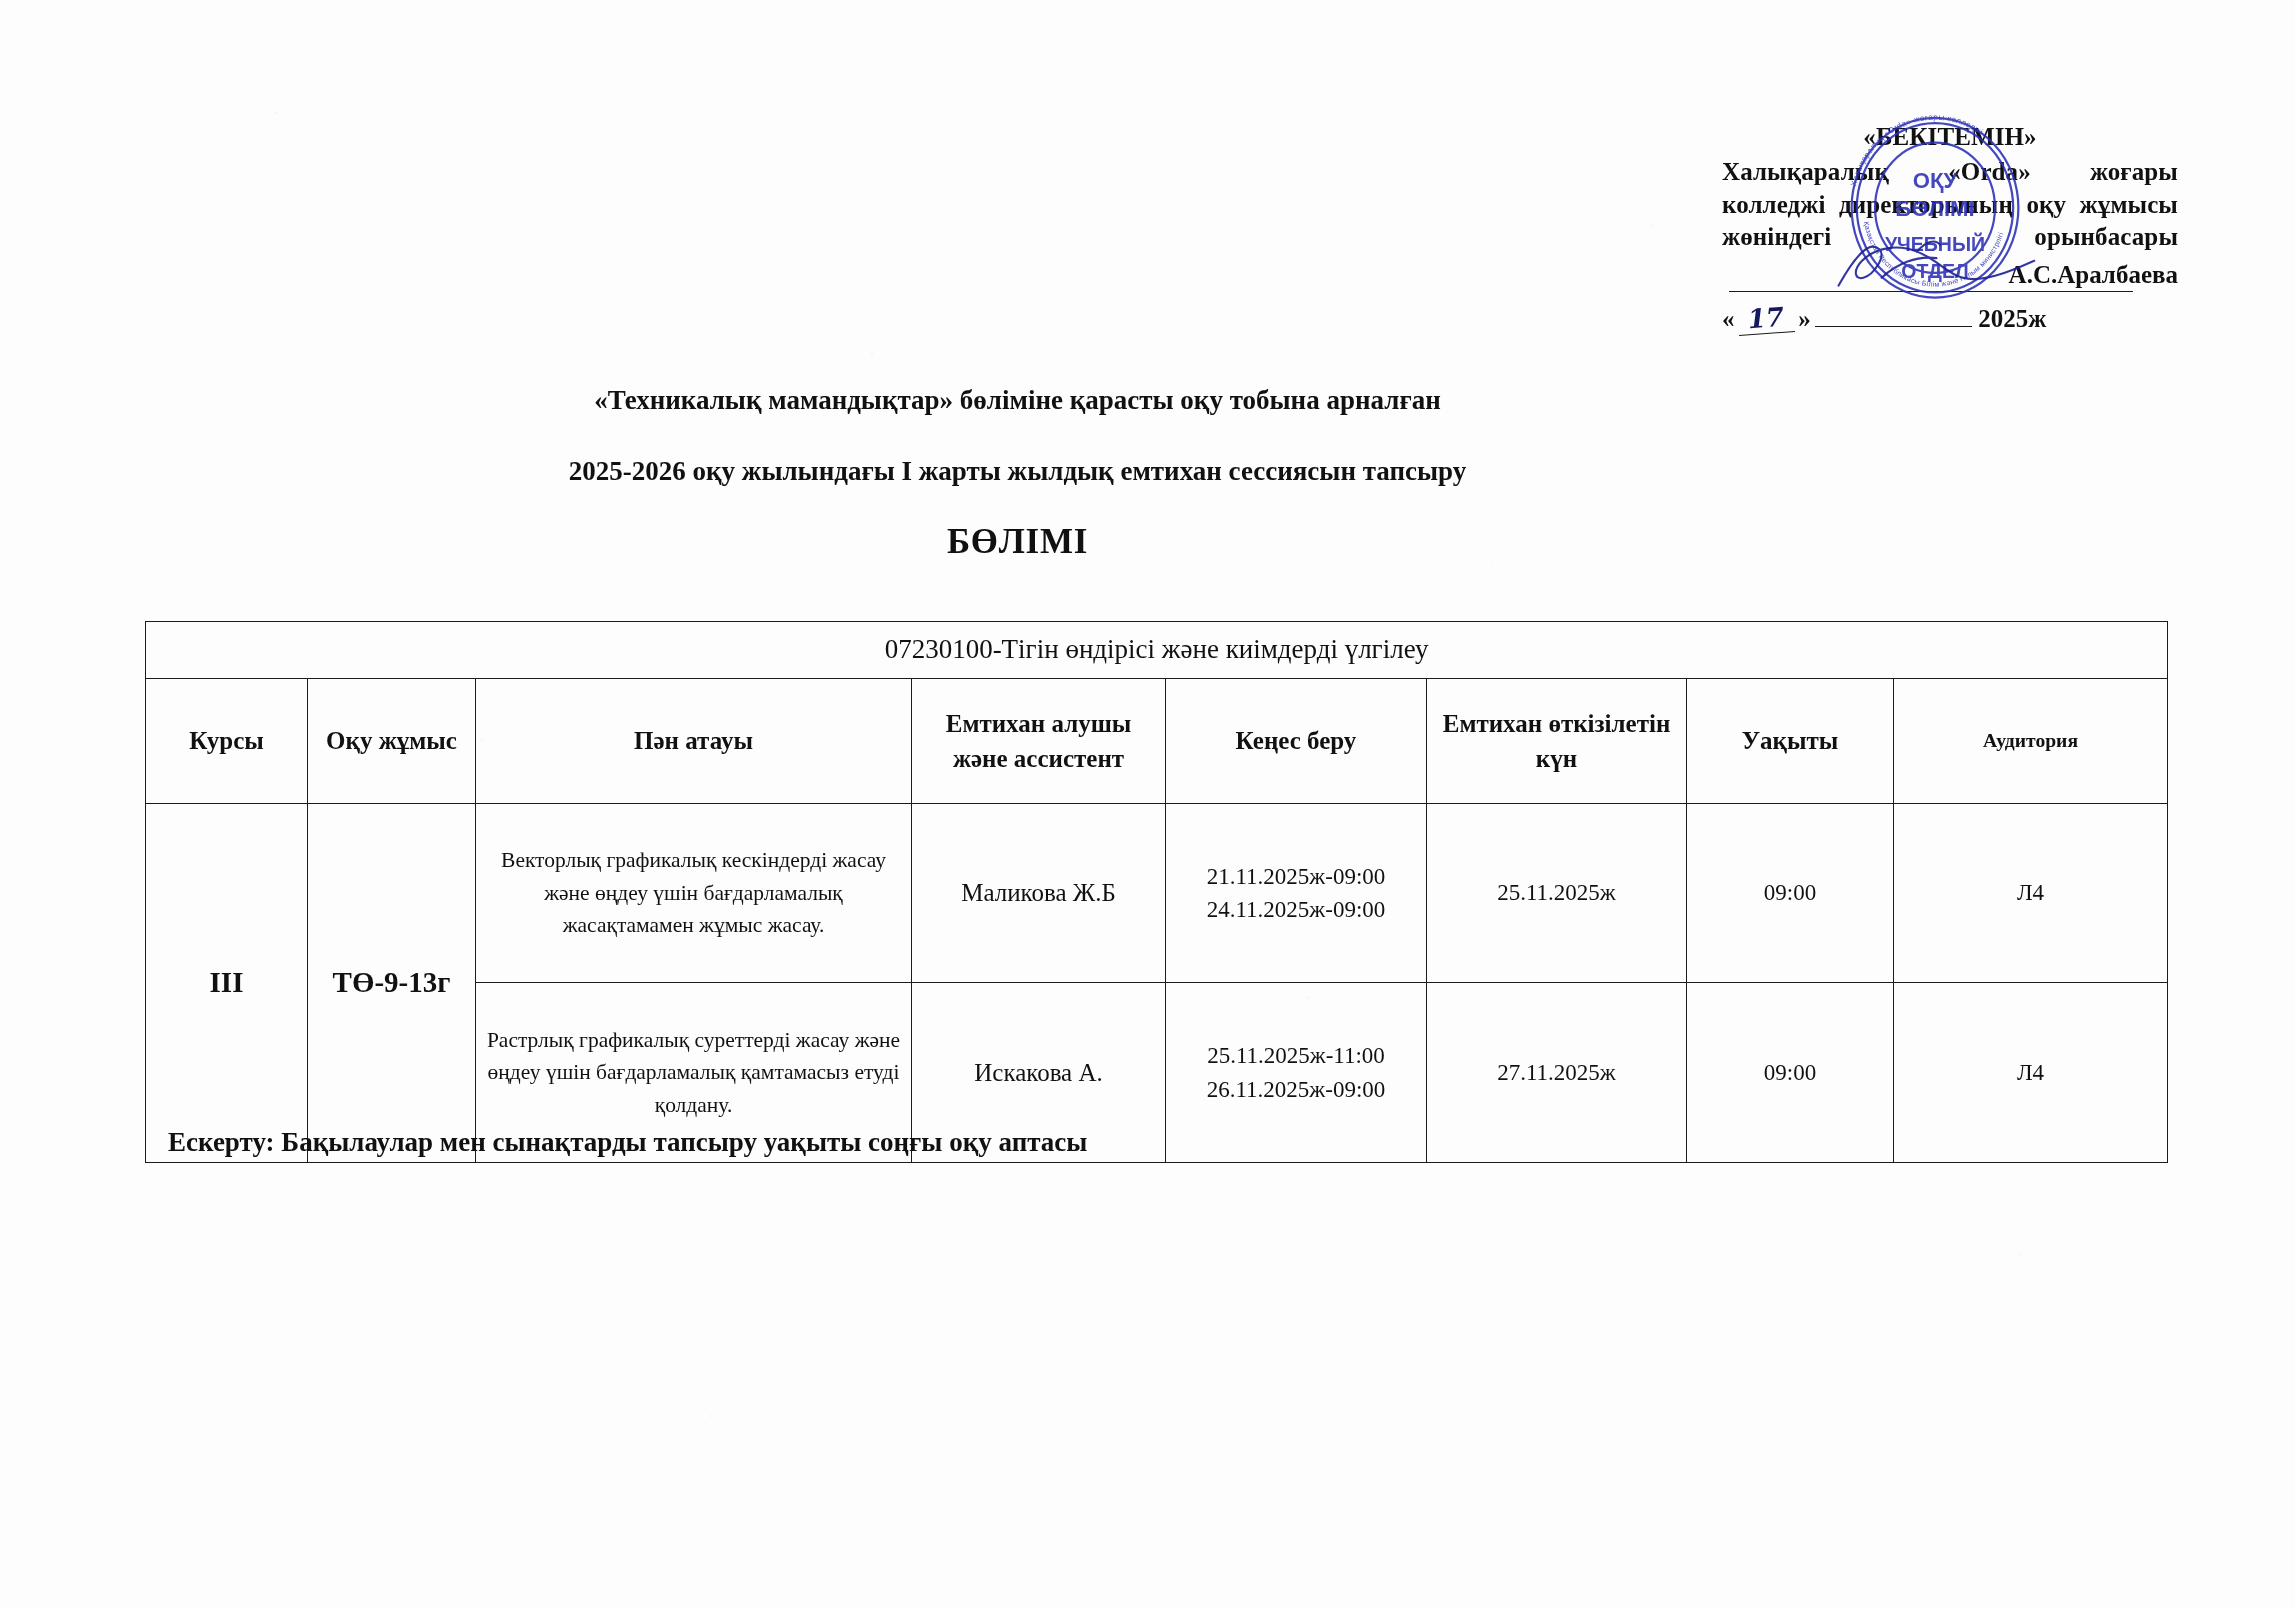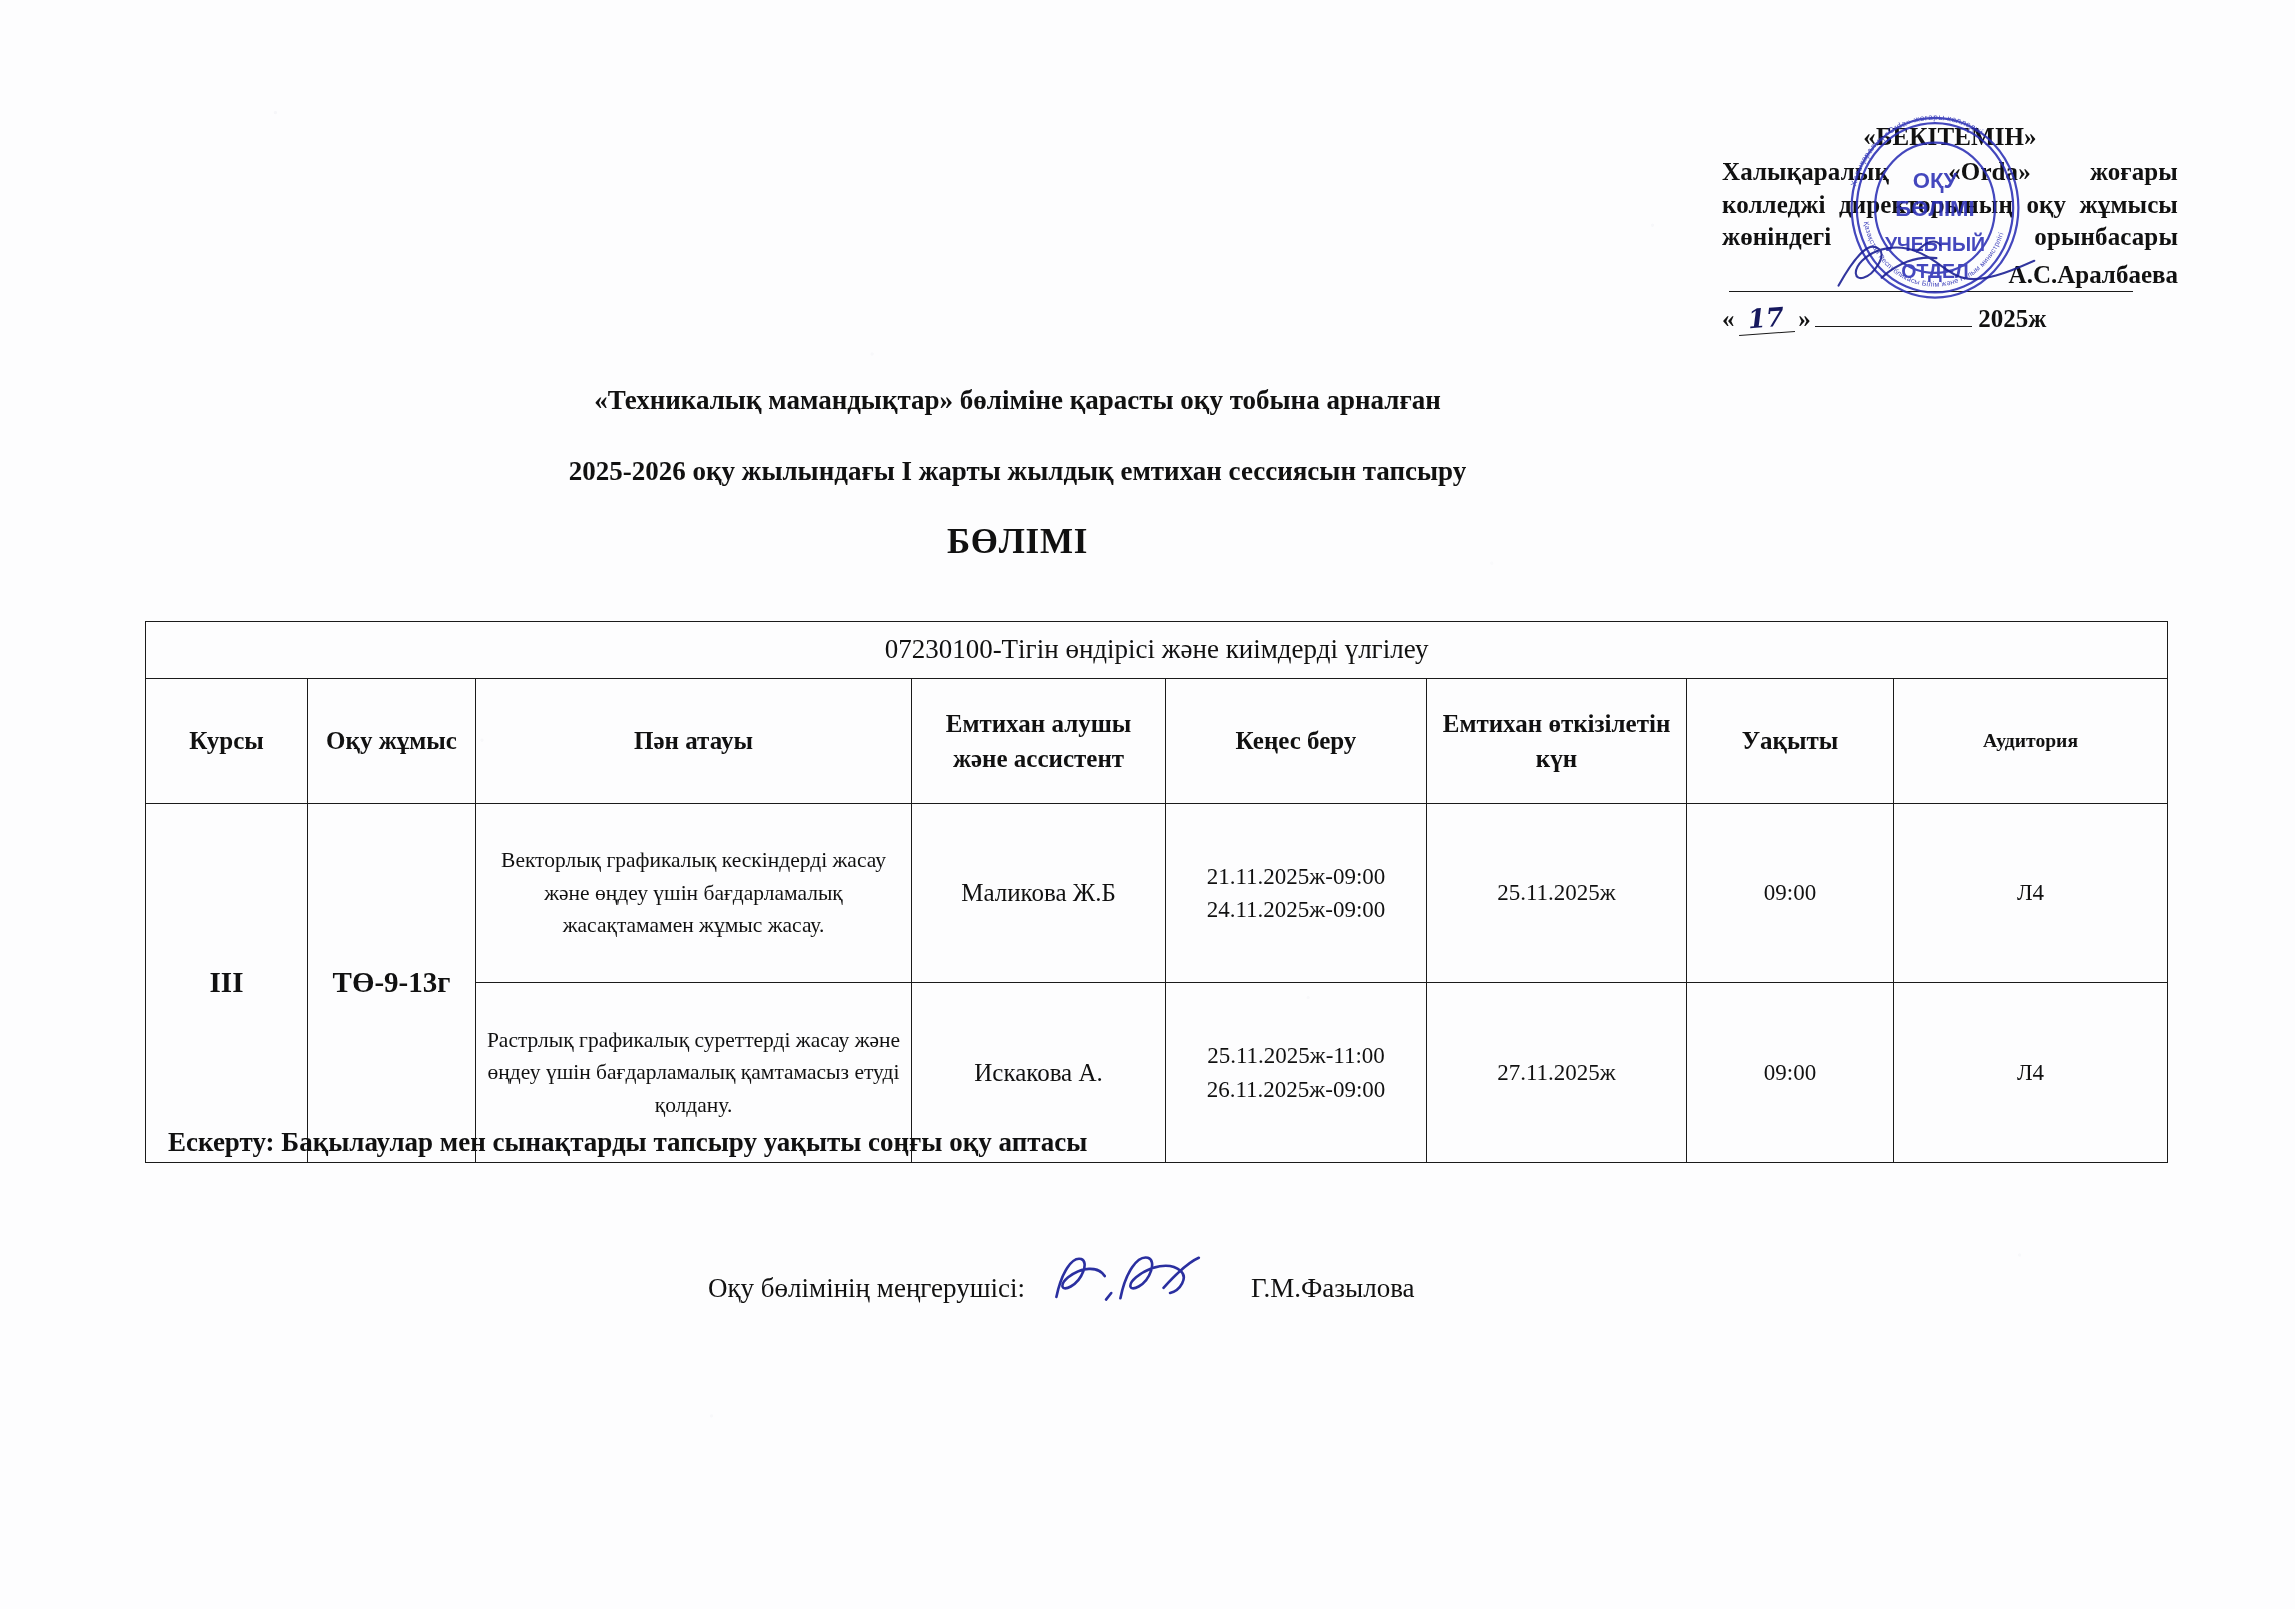--- a/index.html
+++ b/index.html
@@ -338,28 +338,14 @@
           <td class="date-cell">27.11.2025ж</td>
           <td class="time-cell">09:00</td>
           <td class="room-cell">Л4</td>
         </tr>
       </tbody>
     </table>
   </div>
 
   <div class="note">Ескерту: Бақылаулар мен сынақтарды тапсыру уақыты соңғы оқу аптасы</div>
 
-  <div class="footer-row">
-    <span class="footer-label">Оқу бөлімінің меңгерушісі:</span>
-    <span class="footer-sig">
-      <svg viewBox="0 0 300 110">
-        <g fill="none" stroke="#2a2fa0" stroke-width="4" stroke-linecap="round">
-          <path d="M22,84 C30,46 46,22 60,26 C72,30 62,58 44,68 C30,76 26,66 40,54 C60,38 86,36 96,52"></path>
-          <path d="M98,88 L106,78"></path>
-          <path d="M120,86 C128,46 146,20 162,24 C176,28 166,58 148,68 C134,76 130,66 144,54 C166,36 196,30 212,44 C224,54 212,74 196,78"></path>
-          <path d="M186,70 C206,48 226,30 240,24"></path>
-        </g>
-      </svg>
-    </span>
-    <span class="footer-name">Г.М.Фазылова</span>
-  </div>
 </div>
 
 
 </body></html>

